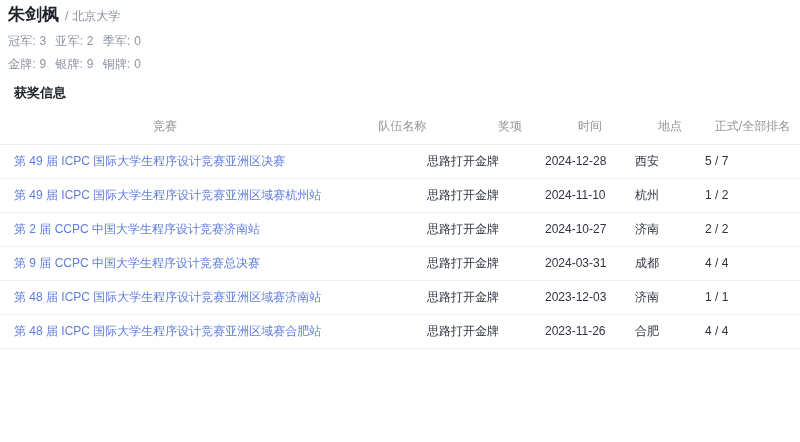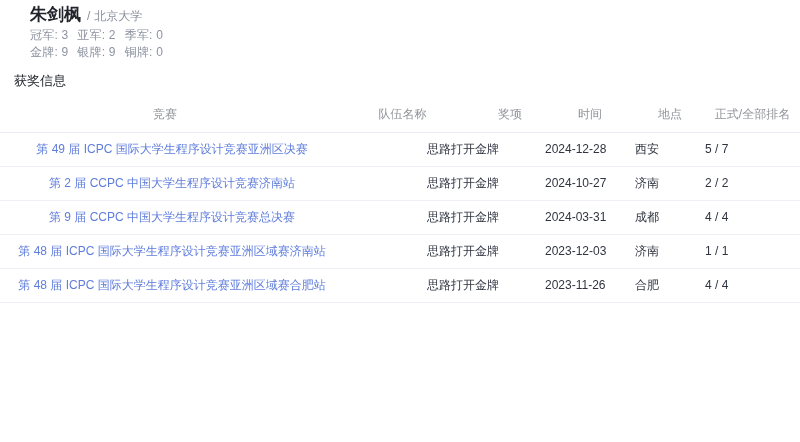--- a/index.html
+++ b/index.html
@@ -2,44 +2,44 @@
 <html><head>
 <meta charset="utf-8">
 <style>
   * { box-sizing: border-box; margin: 0; padding: 0; }
   html, body { width: 800px; height: 442px; overflow: hidden; }
   body {
     background: #ffffff;
     font-family: "Liberation Sans", "DejaVu Sans", sans-serif;
     color: #303133;
   }
-  .profile { padding: 5px 14px 0 30px; }
+  .profile { padding: 5px 14px 0 8px; }
   .name-line { line-height: 20px; }
   .profile-name {
     font-size: 17px;
     font-weight: 700;
     color: #21252b;
     display: inline;
   }
   .name-sep, .profile-school {
     font-size: 12px;
     color: #8a919c;
   }
   .name-sep { margin: 0 4px 0 6px; }
   .stats-line {
     font-size: 12px;
     color: #8d93a0;
     line-height: 15px;
-    margin-top: 2px;
+    margin-top: 8px;
     letter-spacing: 0.2px;
   }
   .stat-item { margin-right: 9px; }
   .section-title {
     font-size: 13px;
-    font-weight: 400;
+    font-weight: 700;
     color: #21252b;
     margin: 13px 14px 0 14px;
     line-height: 16px;
   }
   table.award-table {
     width: 800px;
     border-collapse: collapse;
     table-layout: fixed;
     margin-top: 8px;
     font-size: 12px;
@@ -54,21 +54,21 @@
     white-space: nowrap;
     overflow: hidden;
   }
   .award-table td {
     height: 34px;
     border-bottom: 1px solid #eef0f5;
     color: #2f3440;
     white-space: nowrap;
     overflow: hidden;
   }
-  .award-table td.cell-contest { text-align: center; padding-left: 14px; }
+  .award-table td.cell-contest { text-align: left; padding-left: 14px; }
   .award-table td.cell-team    { text-align: right; padding-left: 5px; }
   .contest-link {
     color: #5f7ddc;
     text-decoration: none;
     cursor: pointer;
   }
 </style>
 </head>
 <body>
 
@@ -109,20 +109,28 @@
 
   <tr>
       <td class="cell-contest"><a class="contest-link" href="#">第 49 届 ICPC 国际大学生程序设计竞赛亚洲区决赛</a></td>
       <td class="cell-team">思路打开</td>
       <td class="cell-award">金牌</td>
       <td class="cell-date">2024-12-28</td>
       <td class="cell-loc">西安</td>
       <td class="cell-rank">5 / 7</td>
     </tr>
       <tr>
+      <td class="cell-contest"><a class="contest-link" href="#">第 49 届 ICPC 国际大学生程序设计竞赛亚洲区域赛杭州站</a></td>
+      <td class="cell-team">思路打开</td>
+      <td class="cell-award">金牌</td>
+      <td class="cell-date">2024-11-10</td>
+      <td class="cell-loc">杭州</td>
+      <td class="cell-rank">1 / 2</td>
+    </tr>
+      <tr>
       <td class="cell-contest"><a class="contest-link" href="#">第 2 届 CCPC 中国大学生程序设计竞赛济南站</a></td>
       <td class="cell-team">思路打开</td>
       <td class="cell-award">金牌</td>
       <td class="cell-date">2024-10-27</td>
       <td class="cell-loc">济南</td>
       <td class="cell-rank">2 / 2</td>
     </tr>
       <tr>
       <td class="cell-contest"><a class="contest-link" href="#">第 9 届 CCPC 中国大学生程序设计竞赛总决赛</a></td>
       <td class="cell-team">思路打开</td>

